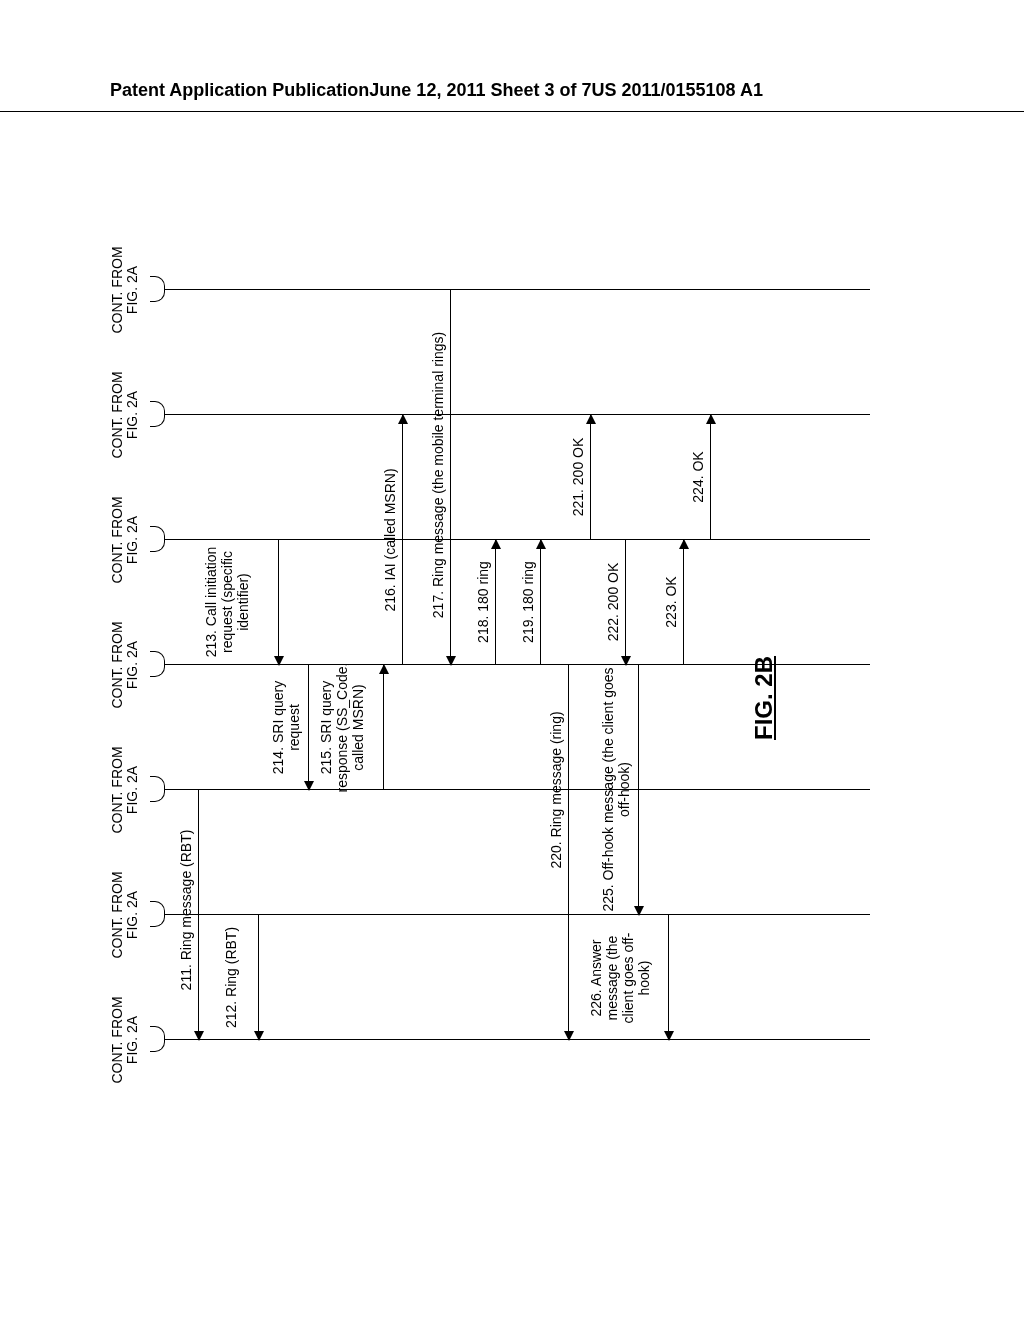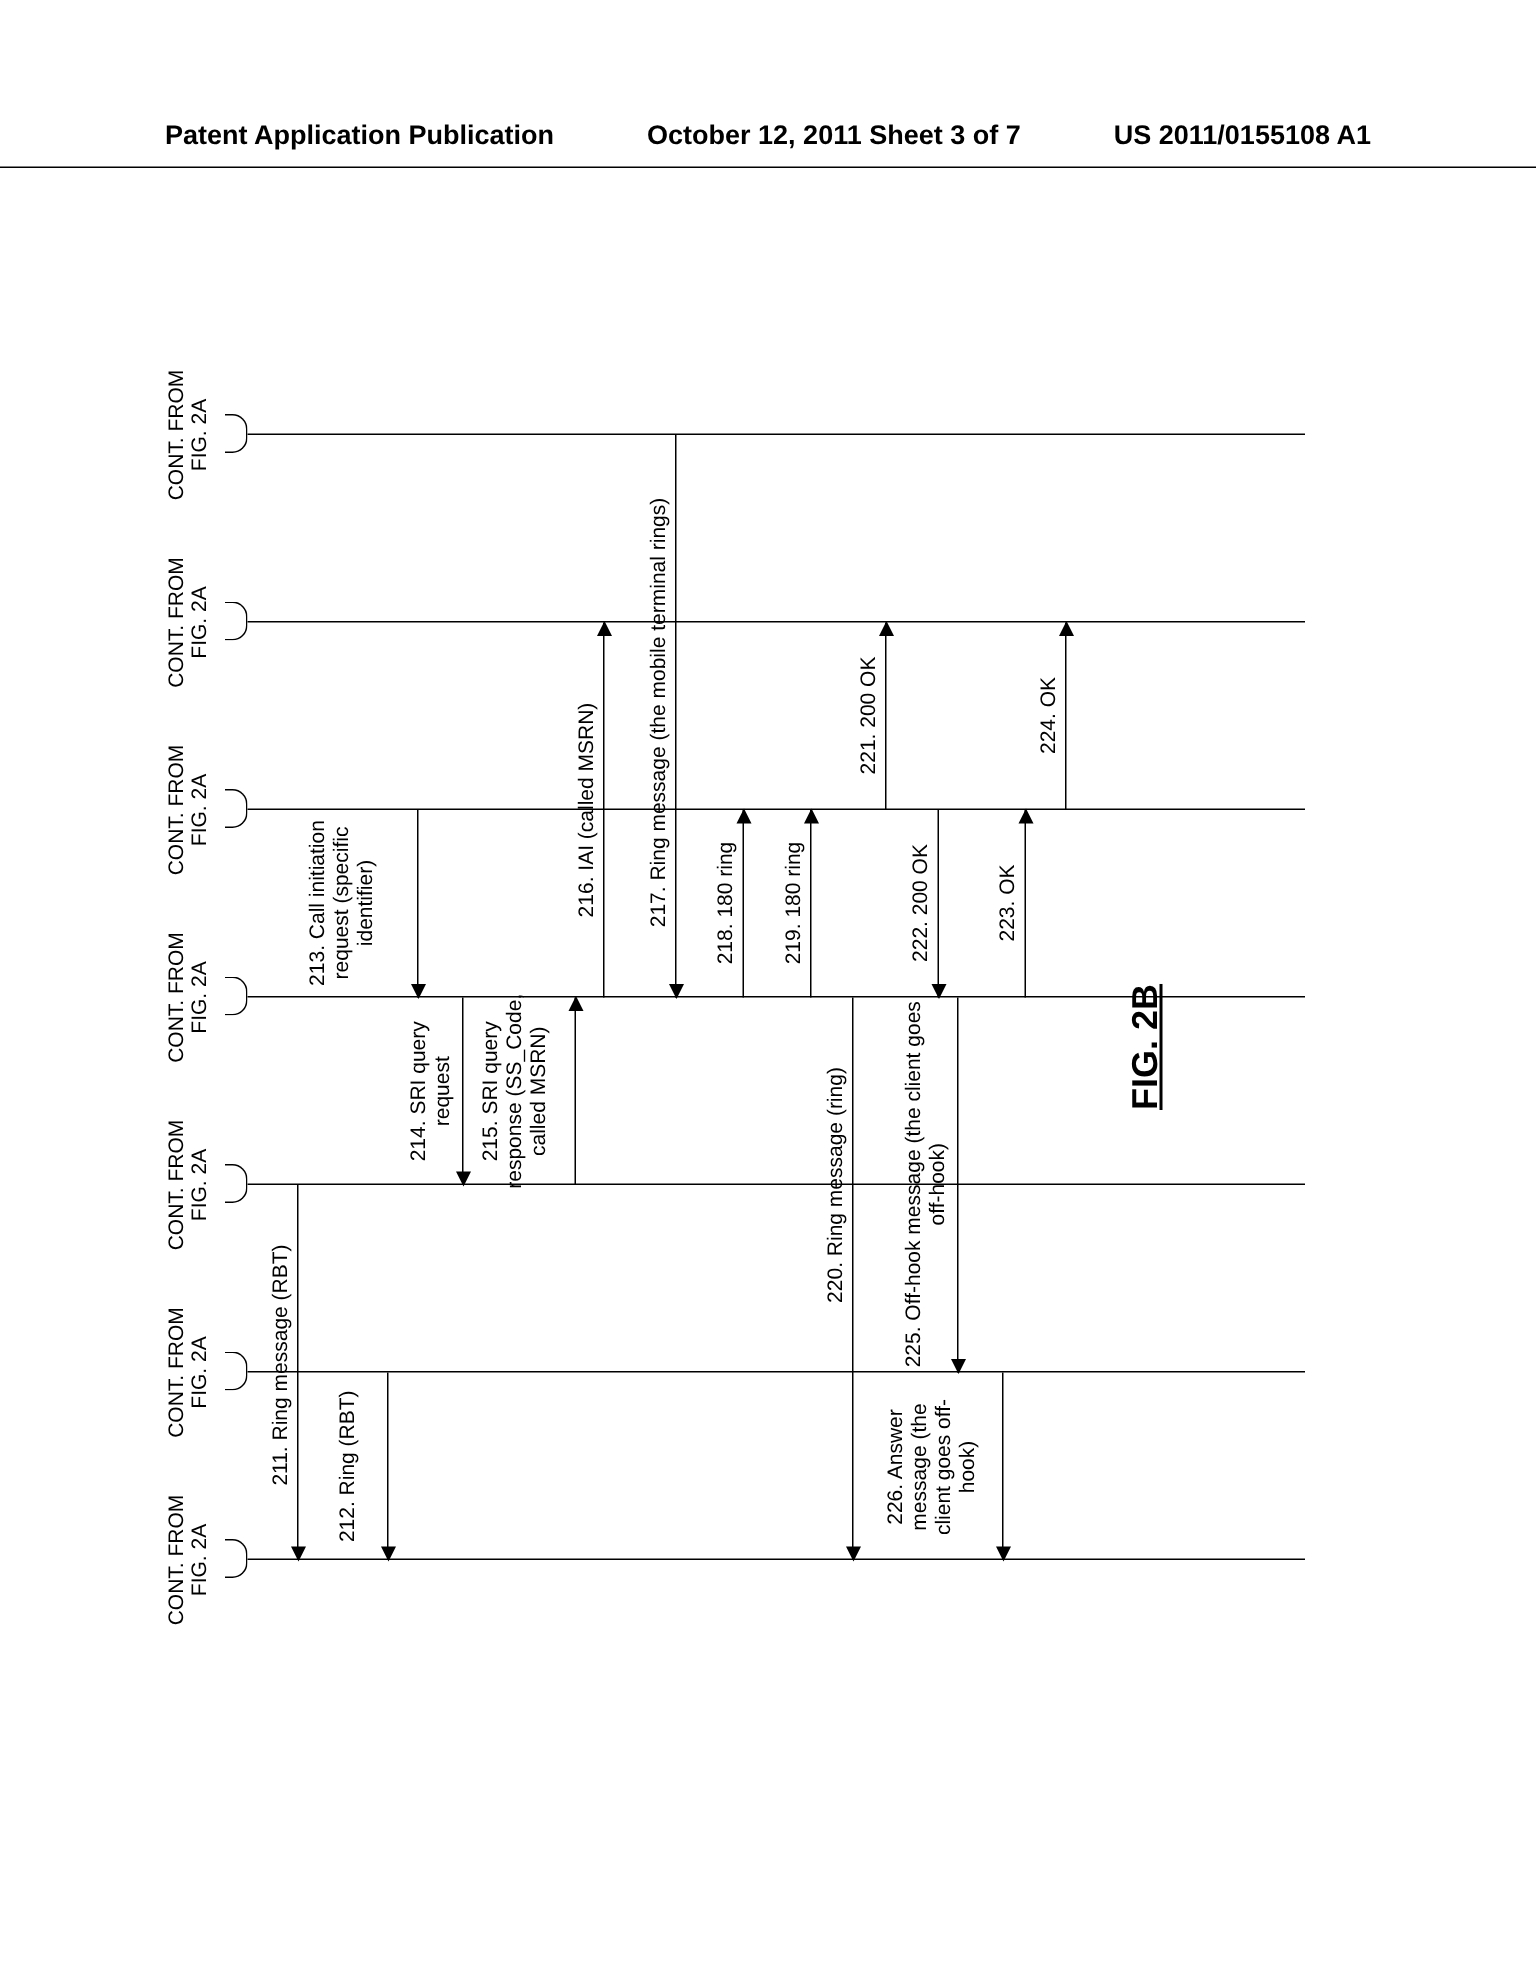--- a/index.html
+++ b/index.html
@@ -12,21 +12,21 @@
     color: #000;
     position: relative;
   }
   .header {
     position: absolute;
     top: 80px;
     left: 0;
     right: 0;
     padding: 0 110px;
     display: flex;
-    justify-content: space-between;
+    justify-content: flex-start;
     font-size: 18px;
     font-weight: bold;
     border-bottom: 1px solid #000;
     padding-bottom: 10px;
     width: 804px;
   }
   .diagram {
     position: absolute;
     top: 220px;
     left: 110px;
@@ -100,21 +100,21 @@
     font-size: 24px;
     font-weight: bold;
     text-decoration: underline;
   }
 </style>
 </head>
 <body>
 
 <div class="header">
   <span>Patent Application Publication</span>
-  <span>October 12, 2011  Sheet 3 of 7</span>
+  <span>June 12, 2011  Sheet 3 of 7</span>
   <span>US 2011/0155108 A1</span>
 </div>
 
 <div class="diagram">
   <div class="rotated-wrap">
 
     <div class="lifeline-header" style="left:-5px;">CONT. FROM FIG. 2A</div>
     <div class="lifeline-header" style="left:120px;">CONT. FROM FIG. 2A</div>
     <div class="lifeline-header" style="left:245px;">CONT. FROM FIG. 2A</div>
     <div class="lifeline-header" style="left:370px;">CONT. FROM FIG. 2A</div>

